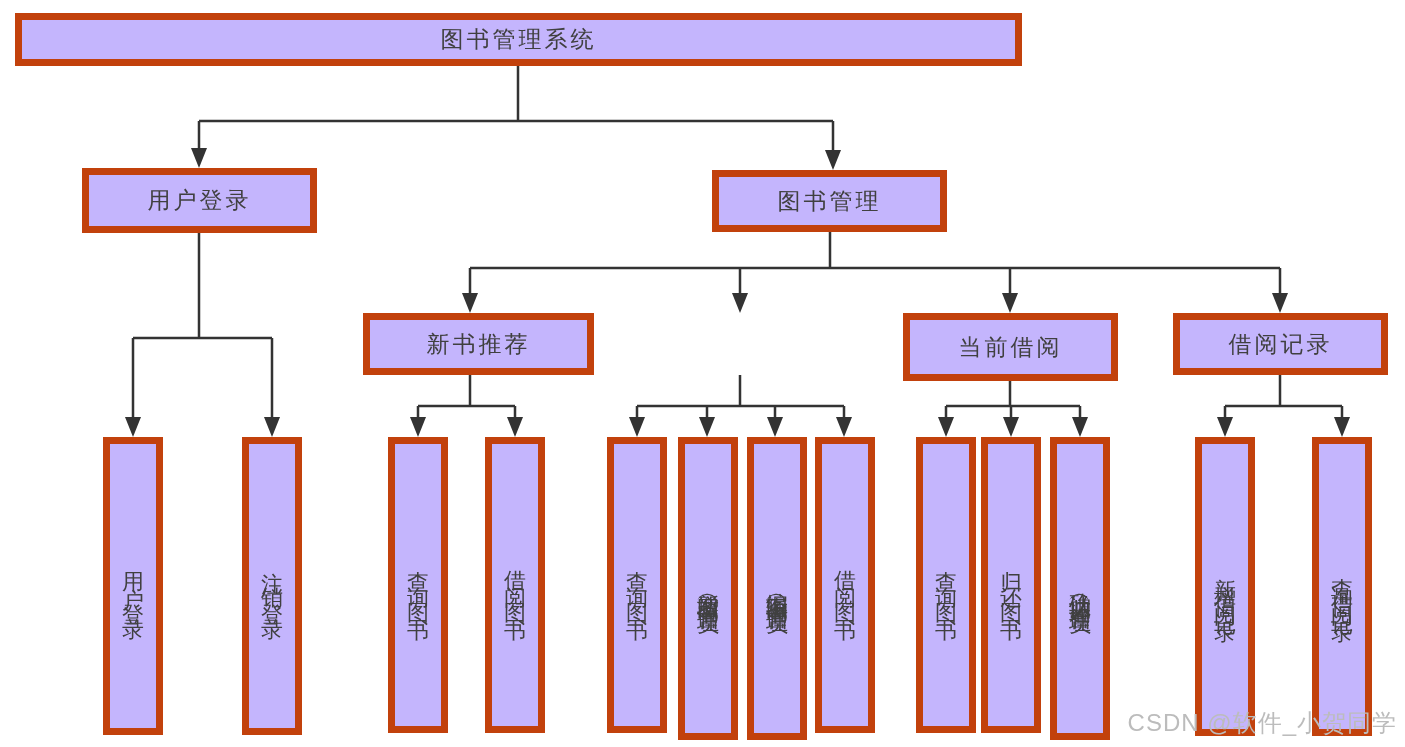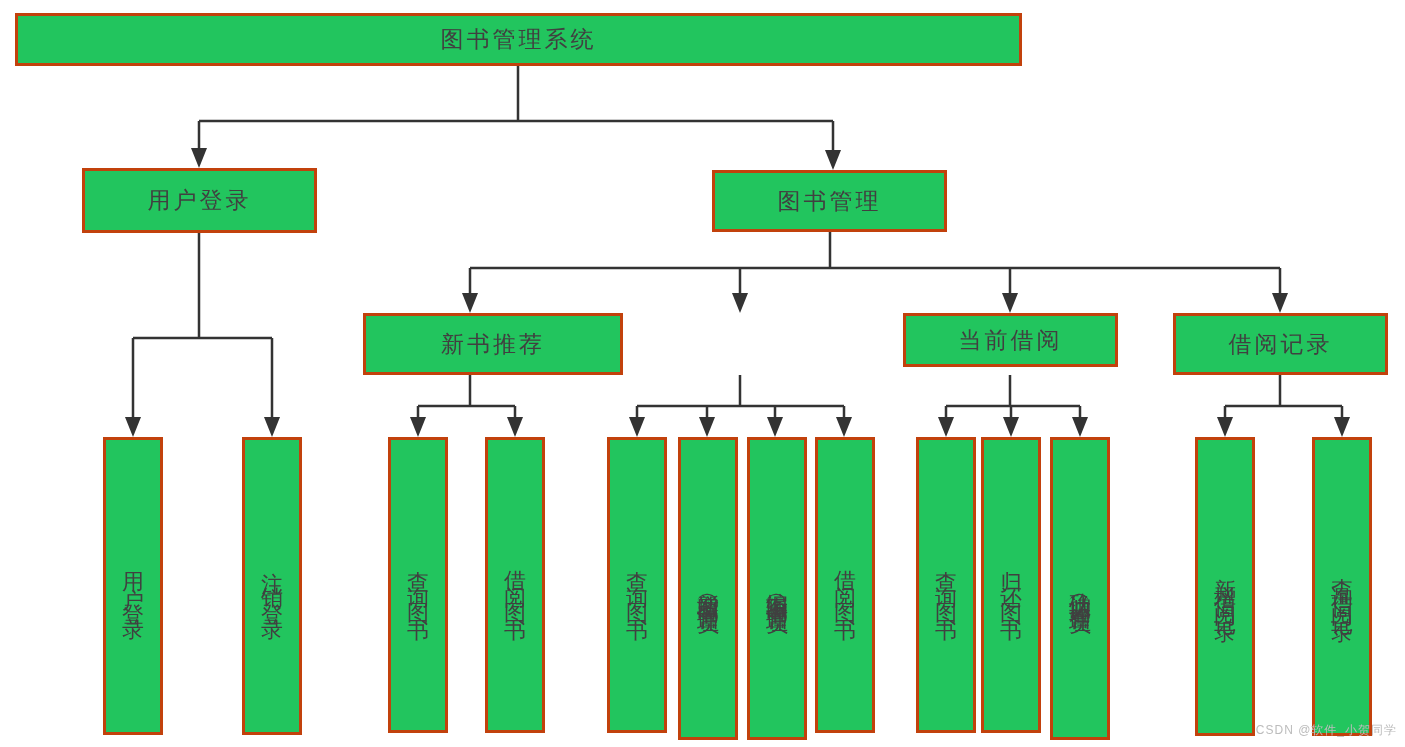--- a/index.html
+++ b/index.html
@@ -2,34 +2,34 @@
 <html><head>
 <meta charset="utf-8">
 <style>
   html,body{margin:0;padding:0;background:#ffffff;}
   .canvas{
     position:relative;width:1405px;height:747px;background:#ffffff;
     font-family:"Liberation Sans",sans-serif;overflow:hidden;
   }
   .wires{position:absolute;left:0;top:0;width:1405px;height:747px;}
   .node{
-    position:absolute;box-sizing:border-box;border:3px solid #c2410c;background:#22c55e;
+    position:absolute;box-sizing:border-box;border:7px solid #c2410c;background:#c4b5fd;
     display:flex;align-items:center;justify-content:center;color:#404040;
   }
   .h .label{font-size:23px;letter-spacing:3px;white-space:nowrap;}
   .v .label{
     writing-mode:vertical-lr;text-orientation:mixed;
     font-size:22px;line-height:1;white-space:nowrap;
   }
   .vs .label{letter-spacing:16px;}
   .vm .label{letter-spacing:9px;}
   .vl .label{letter-spacing:3px;}
   .watermark{
     position:absolute;right:8px;bottom:8px;z-index:5;
-    font-size:12px;letter-spacing:1px;color:#bcbcbc;white-space:nowrap;
+    font-size:24px;letter-spacing:1px;color:#bcbcbc;white-space:nowrap;
   }
 </style>
 </head>
 <body>
 
 <div class="canvas">
 
   <svg class="wires" viewBox="0 0 1405 747" xmlns="http://www.w3.org/2000/svg" aria-hidden="true">
     <path fill="none" stroke="#333333" stroke-width="2.5" d="
       M518 66 V121 M199 121 H833 M199 121 V150 M833 121 V152
@@ -66,24 +66,24 @@
     <span class="label">图书管理系统</span>
   </div>
 
   <div class="node h" style="left:82px;top:168px;width:235px;height:65px;">
     <span class="label">用户登录</span>
   </div>
   <div class="node h" style="left:712px;top:170px;width:235px;height:62px;align-items:center;">
     <span class="label">图书管理</span>
   </div>
 
-  <div class="node h" style="left:363px;top:313px;width:260px;height:62px;">
+  <div class="node h" style="left:363px;top:313px;width:231px;height:62px;">
     <span class="label">新书推荐</span>
   </div>
-  <div class="node h" style="left:903px;top:313px;width:215px;height:54px;">
+  <div class="node h" style="left:903px;top:313px;width:215px;height:68px;">
     <span class="label">当前借阅</span>
   </div>
   <div class="node h" style="left:1173px;top:313px;width:215px;height:62px;">
     <span class="label">借阅记录</span>
   </div>
 
   <div class="node v vs" style="left:103px;top:437px;width:60px;height:298px;">
     <span class="label">用户登录</span>
   </div>
   <div class="node v vs" style="left:242px;top:437px;width:60px;height:298px;">

